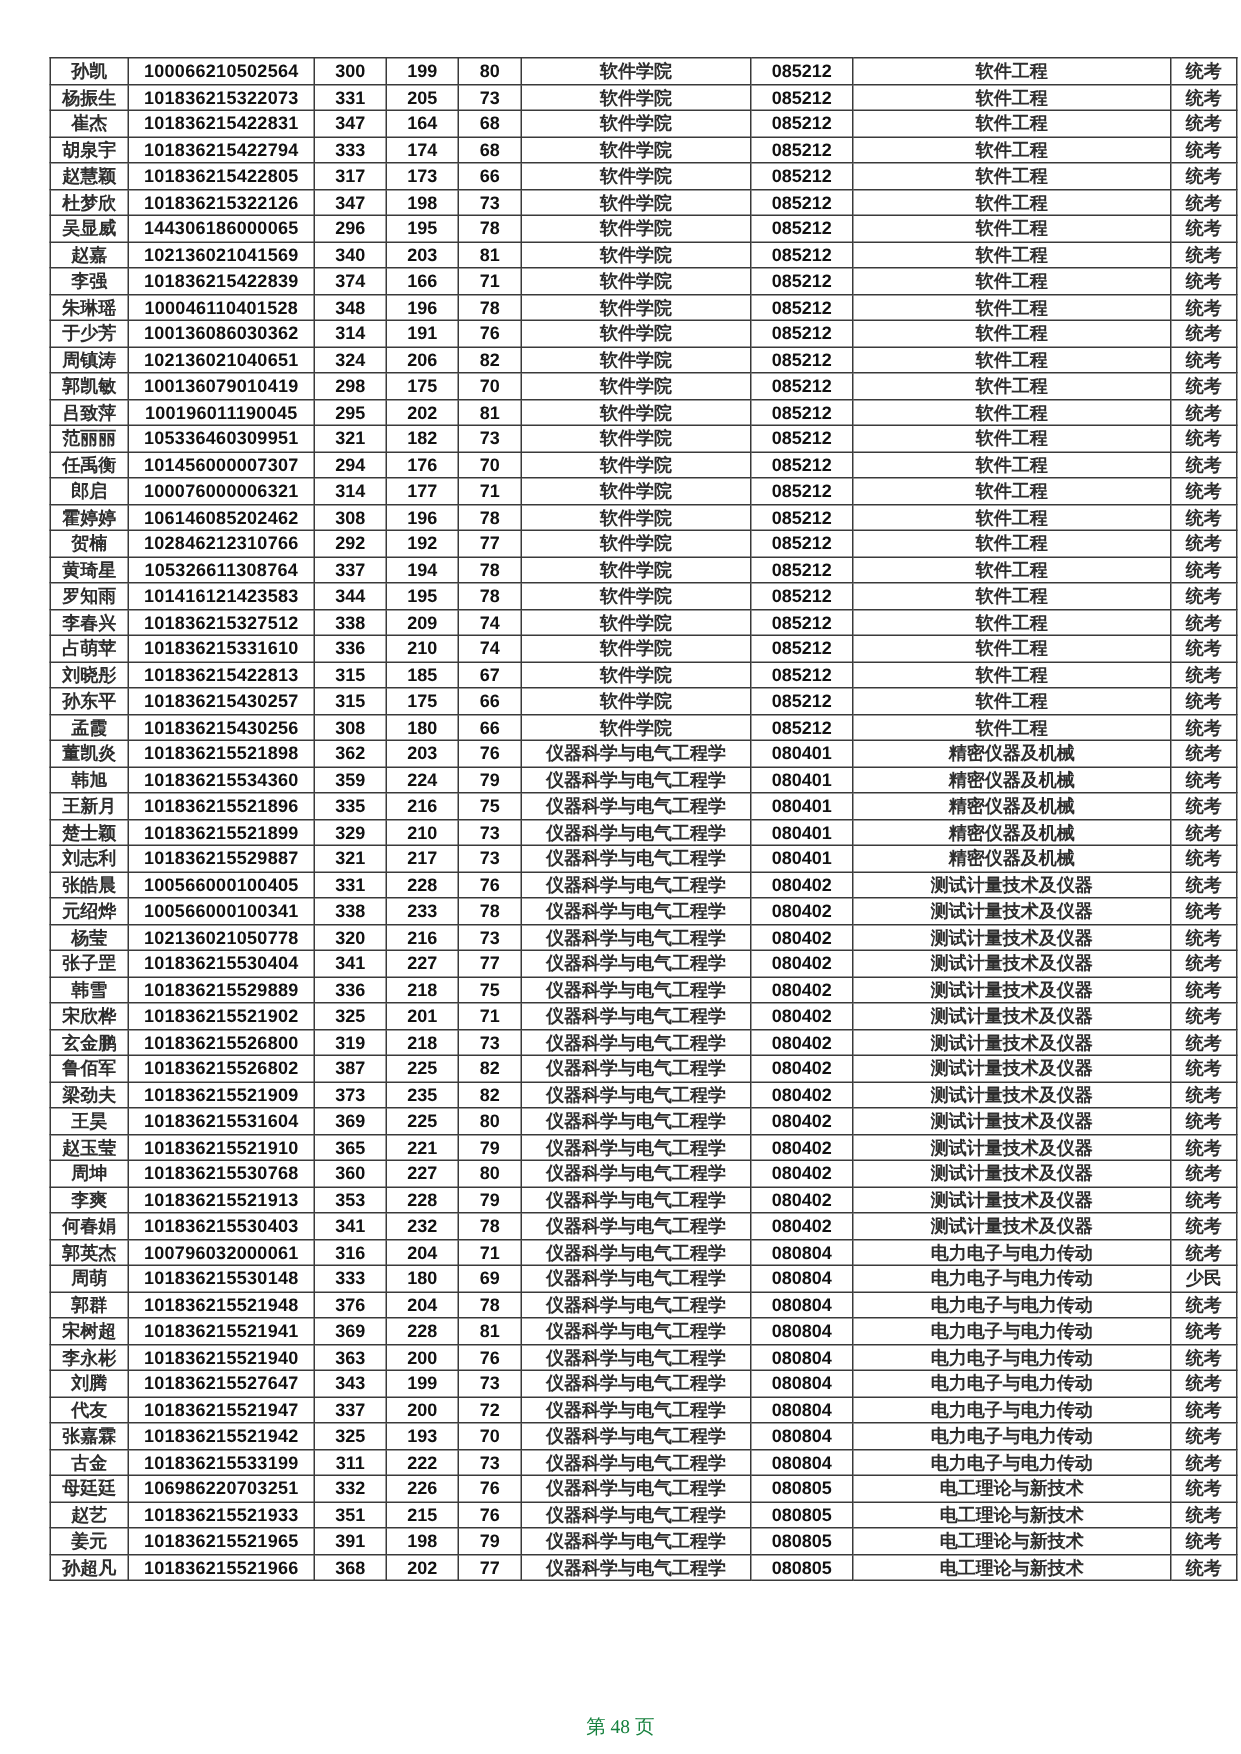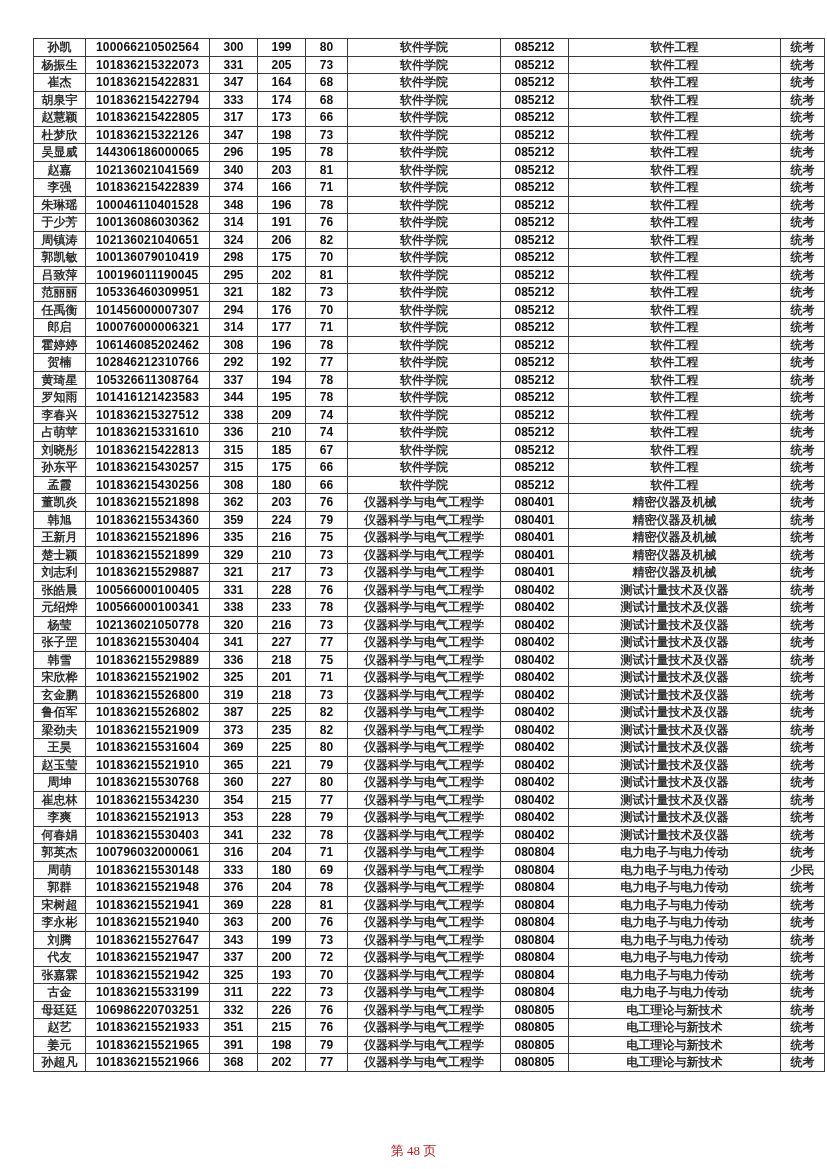--- a/index.html
+++ b/index.html
@@ -47,21 +47,21 @@
   td.c6 { width: 65px;  font-family: "Liberation Sans", "DejaVu Sans", sans-serif; font-size: 12.5px; color:#111; }
   td.c7 { width: 209px; font-family: "Liberation Serif", "DejaVu Serif", serif; color:#2e2e2e; }
   td.c8 { width: 41px;  font-family: "Liberation Serif", "DejaVu Serif", serif; color:#2e2e2e; }
   .footer {
     position: absolute;
     left: 0;
     top: 1142px;
     width: 827px;
     text-align: center;
     font-size: 13px;
-    color: #b91c1c;
+    color: #15803d;
     font-family: "Liberation Serif", "DejaVu Serif", serif;
   }
 </style>
 </head>
 <body>
 
 <div class="sheet">
   <table class="results">
     <tbody>
         <tr>
@@ -531,31 +531,20 @@
           <td class="c1">101836215530768</td>
           <td class="c2">360</td>
           <td class="c3">227</td>
           <td class="c4">80</td>
           <td class="c5">仪器科学与电气工程学</td>
           <td class="c6">080402</td>
           <td class="c7">测试计量技术及仪器</td>
           <td class="c8">统考</td>
         </tr>
         <tr>
-          <td class="c0">崔忠林</td>
-          <td class="c1">101836215534230</td>
-          <td class="c2">354</td>
-          <td class="c3">215</td>
-          <td class="c4">77</td>
-          <td class="c5">仪器科学与电气工程学</td>
-          <td class="c6">080402</td>
-          <td class="c7">测试计量技术及仪器</td>
-          <td class="c8">统考</td>
-        </tr>
-        <tr>
           <td class="c0">李爽</td>
           <td class="c1">101836215521913</td>
           <td class="c2">353</td>
           <td class="c3">228</td>
           <td class="c4">79</td>
           <td class="c5">仪器科学与电气工程学</td>
           <td class="c6">080402</td>
           <td class="c7">测试计量技术及仪器</td>
           <td class="c8">统考</td>
         </tr>

